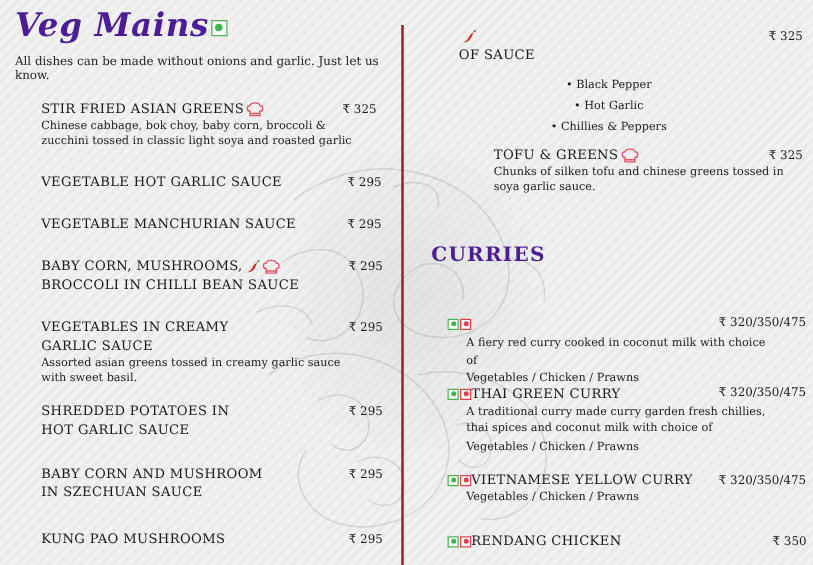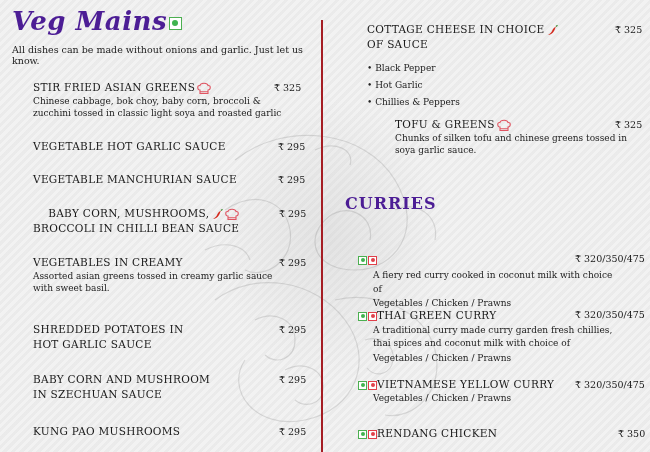--- a/index.html
+++ b/index.html
@@ -73,21 +73,21 @@
     position: absolute; font-size: 9.5px; color: #1a1a1a;
   }
   .chilli {
     display: inline-block; width: 11px; height: 11px; position: relative;
     vertical-align: middle; margin-left: 3px;
   }
   .chef {
     display: inline-block; width: 14px; height: 13px; vertical-align: middle; margin-left: 2px;
   }
   .bullets { list-style: none; padding: 0; margin: 8px 0 0 0; }
-  .bullets li { font-size: 9px; line-height: 17px; color: #222; }
+  .bullets li { font-size: 9px; line-height: 17px; color: #222; text-align: center; }
   .bullets li::before { content: "• "; }
 </style>
 </head>
 <body>
 
 <svg class="dragon" viewBox="0 0 260 320" fill="none" stroke="#777" stroke-width="1.2">
   <path d="M40 40 C90 0, 170 10, 200 60 C230 110, 200 150, 160 150 C120 150, 110 120, 130 100 C150 80, 180 95, 175 120"></path>
   <path d="M30 90 C60 70, 90 80, 95 110 C100 140, 70 160, 50 150"></path>
   <path d="M20 180 C60 150, 120 160, 150 200 C180 240, 160 290, 110 300 C60 310, 30 270, 50 240"></path>
   <path d="M140 180 C180 170, 230 190, 240 230 C250 270, 220 300, 190 295"></path>
@@ -118,33 +118,34 @@
   <div class="item" style="left:33px; top:139px;">
     <div class="item-name">Vegetable Hot Garlic Sauce</div>
   </div>
   <div class="price" style="left:278px; top:141px;">₹ 295</div>
 
   <div class="item" style="left:33px; top:172px;">
     <div class="item-name">Vegetable Manchurian Sauce</div>
   </div>
   <div class="price" style="left:278px; top:174px;">₹ 295</div>
 
-  <div class="item" style="left:33px; top:206px;text-align:right;">
+  <div class="item" style="left:33px; top:206px;">
     <div class="item-name"><span>Baby Corn, Mushrooms,</span><svg class="chilli" viewBox="0 0 11 11">
           <path d="M9 1.5 C8 3,8 5,6 7.5 C4.5 9.5,2 10,1 9.8 C3 9,4.5 7.5,5.5 5 C6.2 3.5,7.5 2.5,9 1.5Z" fill="#d42a1e"></path>
           <path d="M9 1.5 L10.5 0.3" stroke="#3a8a2e" stroke-width="1.2"></path>
         </svg><svg class="chef" viewBox="0 0 14 13">
           <path d="M3 8 C0 8,0 3,3 3.5 C3.5 0.5,10.5 0.5,11 3.5 C14 3,14 8,11 8 L11 11.5 L3 11.5 Z M3 9.8 L11 9.8" fill="none" stroke="#e05562" stroke-width="1.1"></path>
         </svg></div>
     <div class="item-name">Broccoli in Chilli Bean Sauce</div>
   </div>
   <div class="price" style="left:279px; top:208px;">₹ 295</div>
 
   <div class="item" style="left:33px; top:255px; width:250px;">
     <div class="item-name">Vegetables in Creamy</div>
+    <div class="item-name">Garlic Sauce</div>
     <div class="item-desc">Assorted asian greens tossed in creamy garlic sauce with sweet basil.</div>
   </div>
   <div class="price" style="left:279px; top:257px;">₹ 295</div>
 
   <div class="item" style="left:33px; top:322px;">
     <div class="item-name">Shredded Potatoes in</div>
     <div class="item-name">Hot Garlic Sauce</div>
   </div>
   <div class="price" style="left:279px; top:324px;">₹ 295</div>
 
@@ -156,21 +157,21 @@
 
   <div class="item" style="left:33px; top:424px;">
     <div class="item-name">Kung Pao Mushrooms</div>
   </div>
   <div class="price" style="left:279px; top:426px;">₹ 295</div>
 </div>
 
 <div class="col col-right">
 
   <div class="item" style="left:42px; top:22px; width:240px;">
-    <div class="item-name"><span>Cottage Cheese in Choice</span><svg class="chilli" viewBox="0 0 11 11">
+    <div class="item-name"><svg class="chilli" viewBox="0 0 11 11">
           <path d="M9 1.5 C8 3,8 5,6 7.5 C4.5 9.5,2 10,1 9.8 C3 9,4.5 7.5,5.5 5 C6.2 3.5,7.5 2.5,9 1.5Z" fill="#d42a1e"></path>
           <path d="M9 1.5 L10.5 0.3" stroke="#3a8a2e" stroke-width="1.2"></path>
         </svg></div>
     <div class="item-name">of Sauce</div>
     <ul class="bullets">
       <li>Black Pepper</li>
       <li>Hot Garlic</li>
       <li>Chillies &amp; Peppers</li>
     </ul>
   </div>

